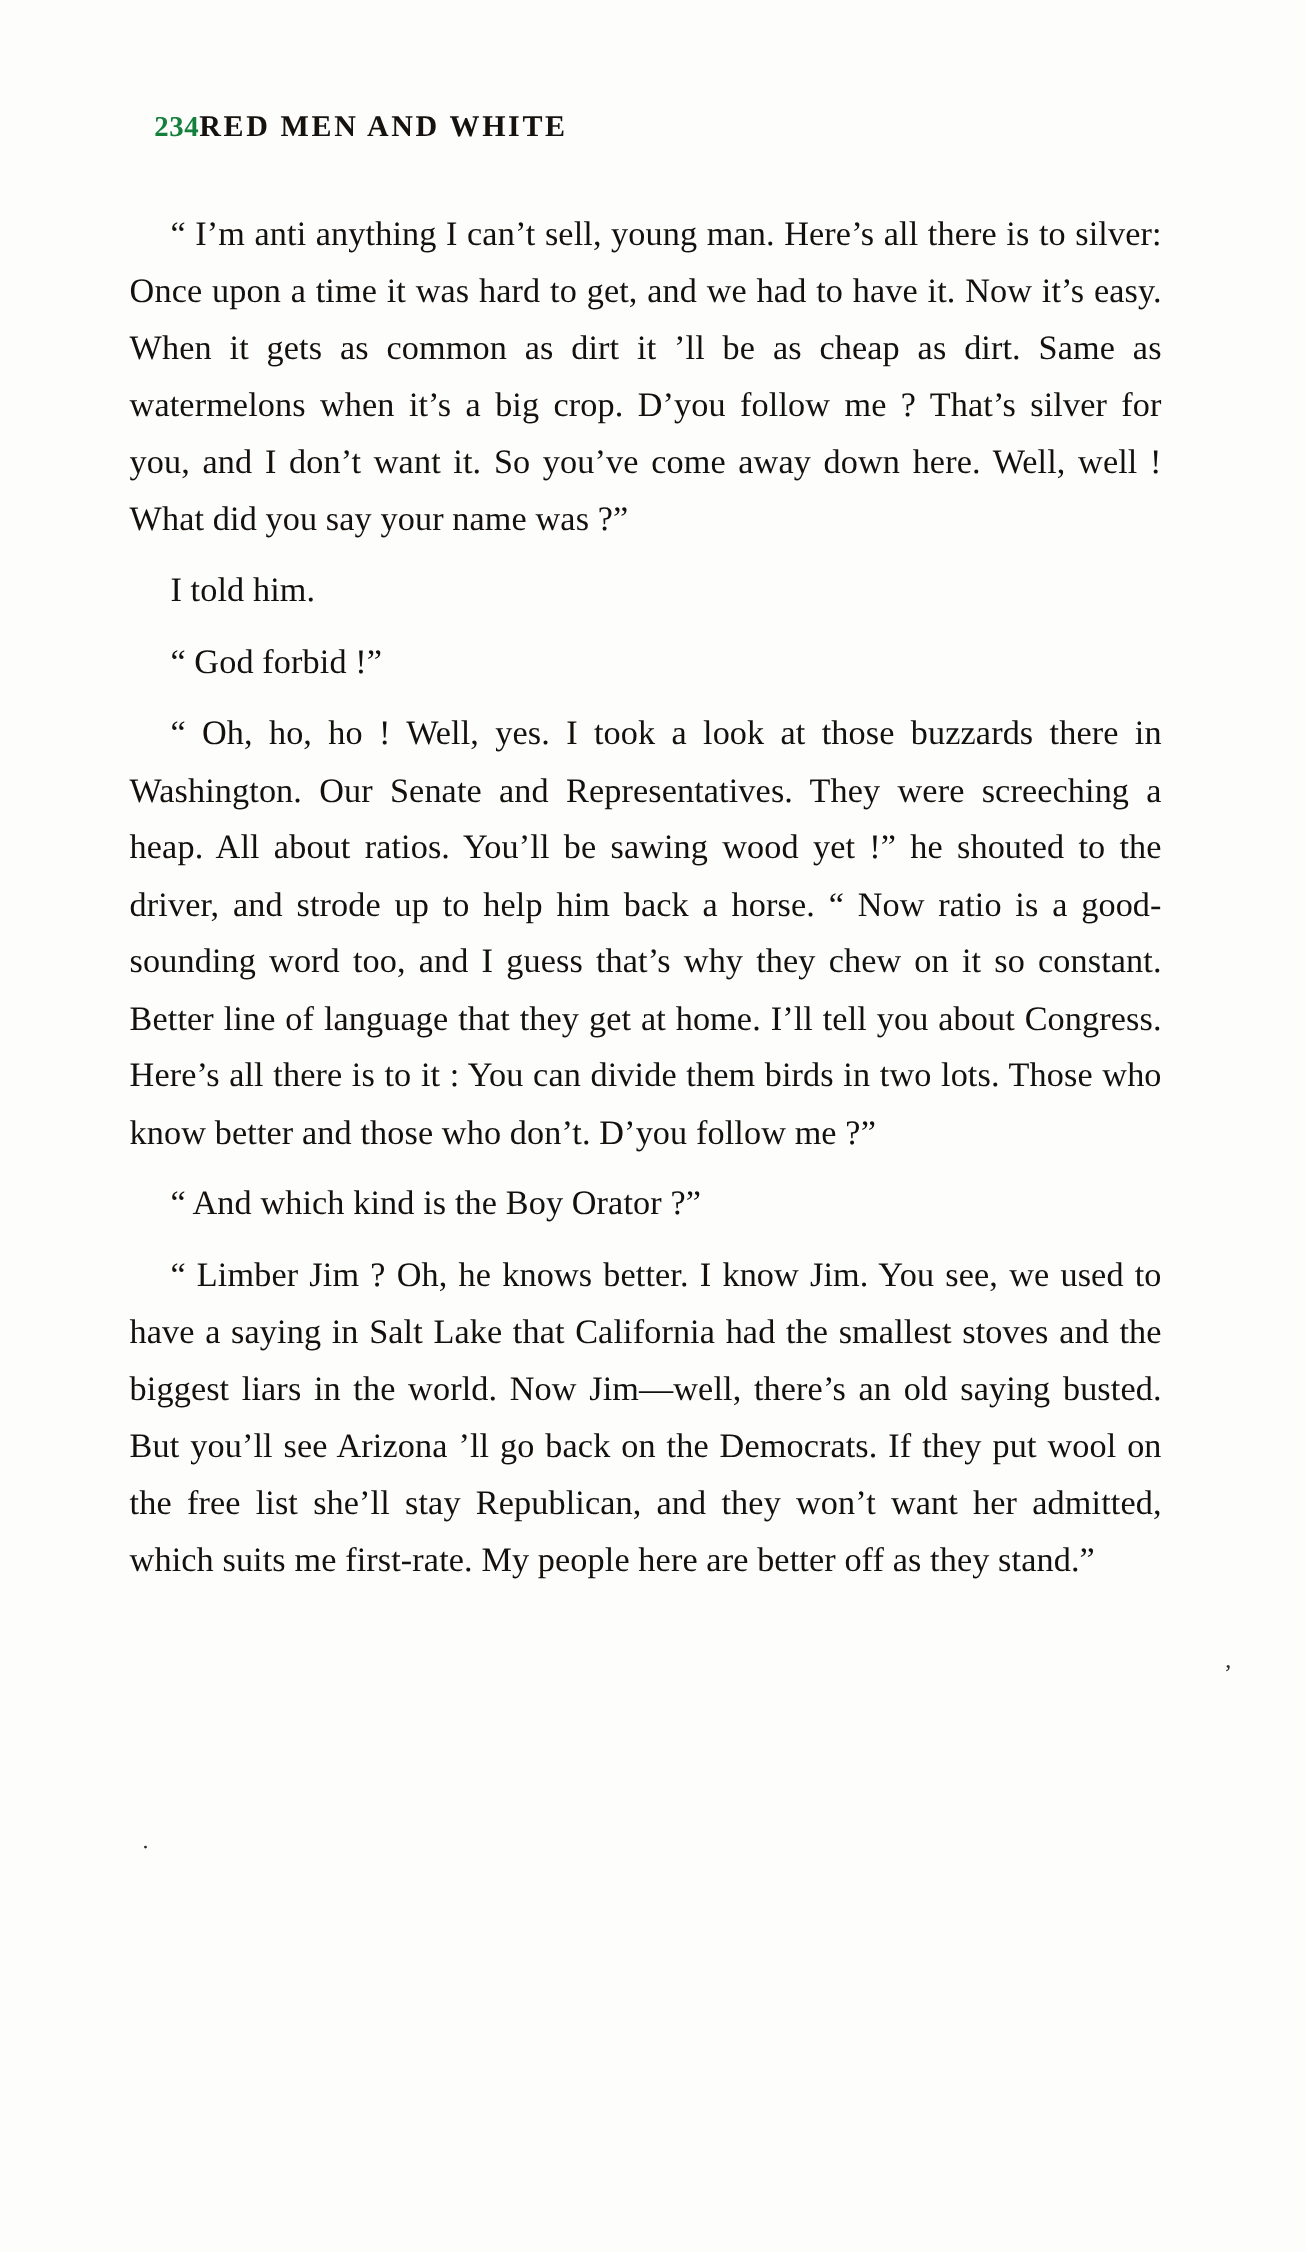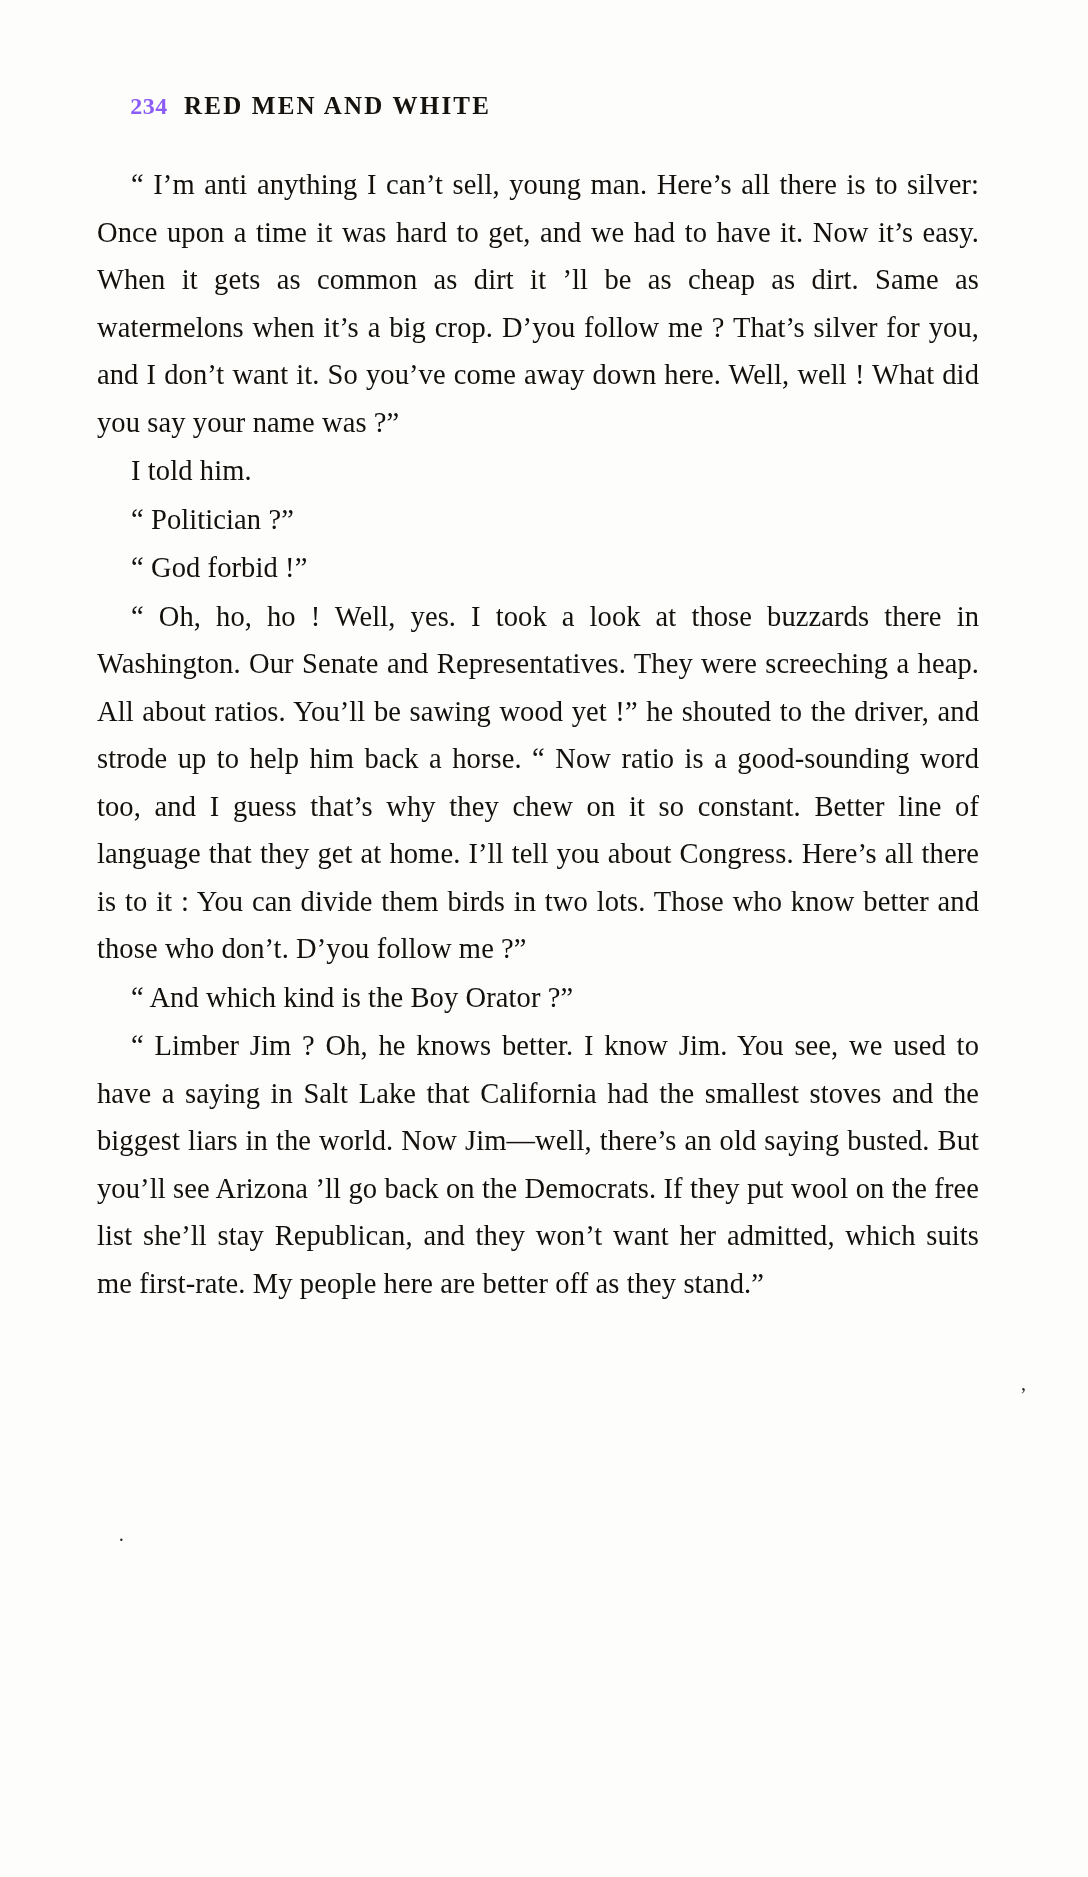--- a/index.html
+++ b/index.html
@@ -29,43 +29,42 @@
     width: 896px;
     height: 30px;
     display: flex;
     align-items: baseline;
   }
   .folio {
     font-family: "Liberation Serif", serif;
     font-size: 24px;
     font-weight: 700;
     letter-spacing: 0.5px;
-    color: #8b5cf6;
+    color: #15803d;
     width: 70px;
-    text-align: center;
-    margin-left: 18px;
+    text-align: right;
   }
   .head-title {
     flex: 1;
     text-align: left;
     font-family: "Liberation Serif", serif;
     font-size: 25px;
     font-weight: 700;
     letter-spacing: 2.2px;
     color: #16130f;
     padding-right: 60px;
   }
   .body-text {
     position: absolute;
     top: 160px;
     left: 96px;
     width: 884px;
   }
   .para {
-    margin: 1px;
+    margin: 12px;
     font-size: 28.5px;
     line-height: 47.5px;
     text-align: justify;
     color: #14110d;
     text-indent: 0;
     letter-spacing: 0.1px;
   }
   .para.indent {
     text-indent: 34px;
   }
@@ -90,21 +89,20 @@
 <div class="page">
 
   <div class="running-head">
     <div class="folio">234</div>
     <div class="head-title">RED MEN AND WHITE</div>
   </div>
 
   <div class="body-text">
     <p class="para indent">“ I’m anti anything I can’t sell, young man.  Here’s all there is to silver:  Once upon a time it was hard to get, and we had to have it.  Now it’s easy.  When it gets as common as dirt it ’ll be as cheap as dirt.  Same as watermelons when it’s a big crop.  D’you follow me ?  That’s silver for you, and I don’t want it.  So you’ve come away down here.  Well, well !  What did you say your name was ?”</p>
     <p class="para indent">I told him.</p>
-    <p class="para indent">“ Politician ?”</p>
     <p class="para indent">“ God forbid !”</p>
     <p class="para indent">“ Oh, ho, ho !  Well, yes.  I took a look at those buzzards there in Washington.  Our Senate and Representatives.  They were screeching a heap.  All about ratios.  You’ll be sawing wood yet !” he shouted to the driver, and strode up to help him back a horse. “ Now ratio is a good-sounding word too, and I guess that’s why they chew on it so constant.  Better line of language that they get at home.  I’ll tell you about Congress.  Here’s all there is to it :  You can divide them birds in two lots.  Those who know better and those who don’t.  D’you follow me ?”</p>
     <p class="para indent">“ And which kind is the Boy Orator ?”</p>
     <p class="para indent">“ Limber Jim ?  Oh, he knows better.  I know Jim. You see, we used to have a saying in Salt Lake that California had the smallest stoves and the biggest liars in the world.  Now Jim—well, there’s an old saying busted.  But you’ll see Arizona ’ll go back on the Democrats.  If they put wool on the free list she’ll stay Republican, and they won’t want her admitted, which suits me first-rate.  My people here are better off as they stand.”</p>
   </div>
 
   <span class="stray-mark mark-right">’</span>
   <span class="stray-mark mark-bottom">·</span>
 
 </div>

